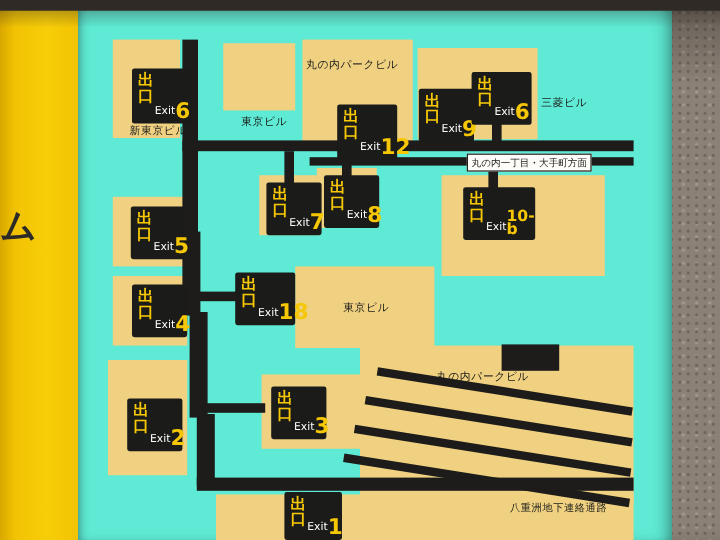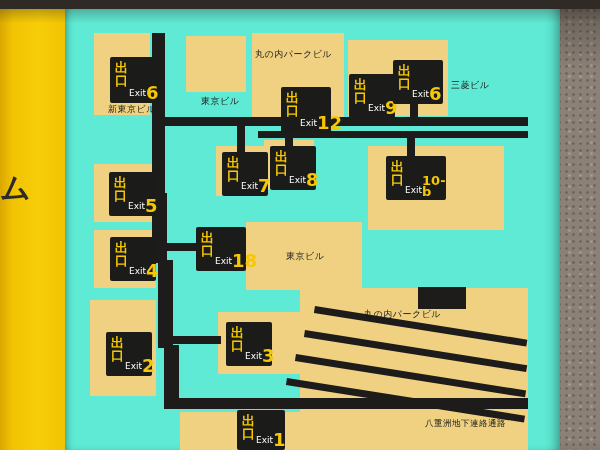--- a/index.html
+++ b/index.html
@@ -109,20 +109,21 @@
     <div class="lbl" style="left:342px;top:188px;">JPタワー</div>
     <div class="lbl" style="left:221px;top:250px;">東京ビル</div>
     <div class="lbl" style="left:299px;top:308px;">丸の内パークビル</div>
     <div class="lbl" style="left:360px;top:418px;font-size:8.5px;">八重洲地下連絡通路</div>
 
     <div class="genzaichi">
       <span>現在地</span>
         <span class="tri">▲</span>
     </div>
 
+    <div class="direction-box">丸の内一丁目・大手町方面</div>
 
     <div class="exit-box" style="left:45px;top:57px;width:50px;height:46px;">
       <span class="ek">出口</span>
       <span class="erow">
           <span class="ee">Exit</span>
           <span class="en">6</span>
         </span>
     </div>
     <div class="exit-box" style="left:216px;top:87px;width:50px;height:46px;">
       <span class="ek">出口</span>

